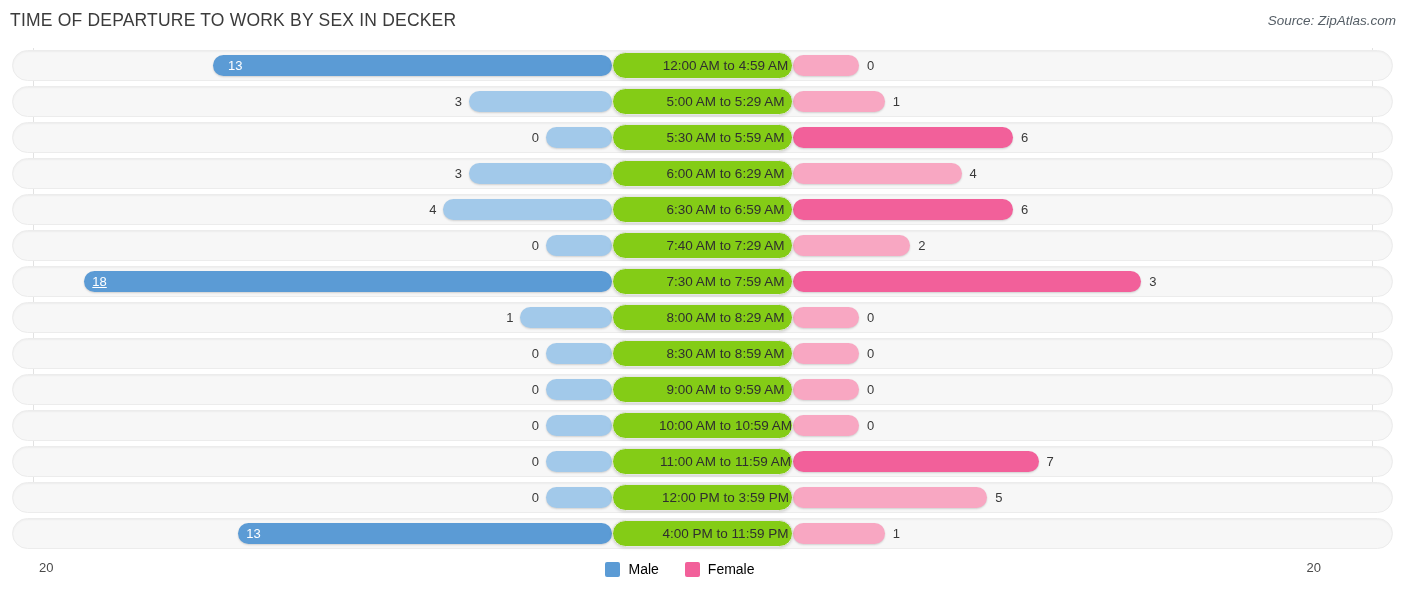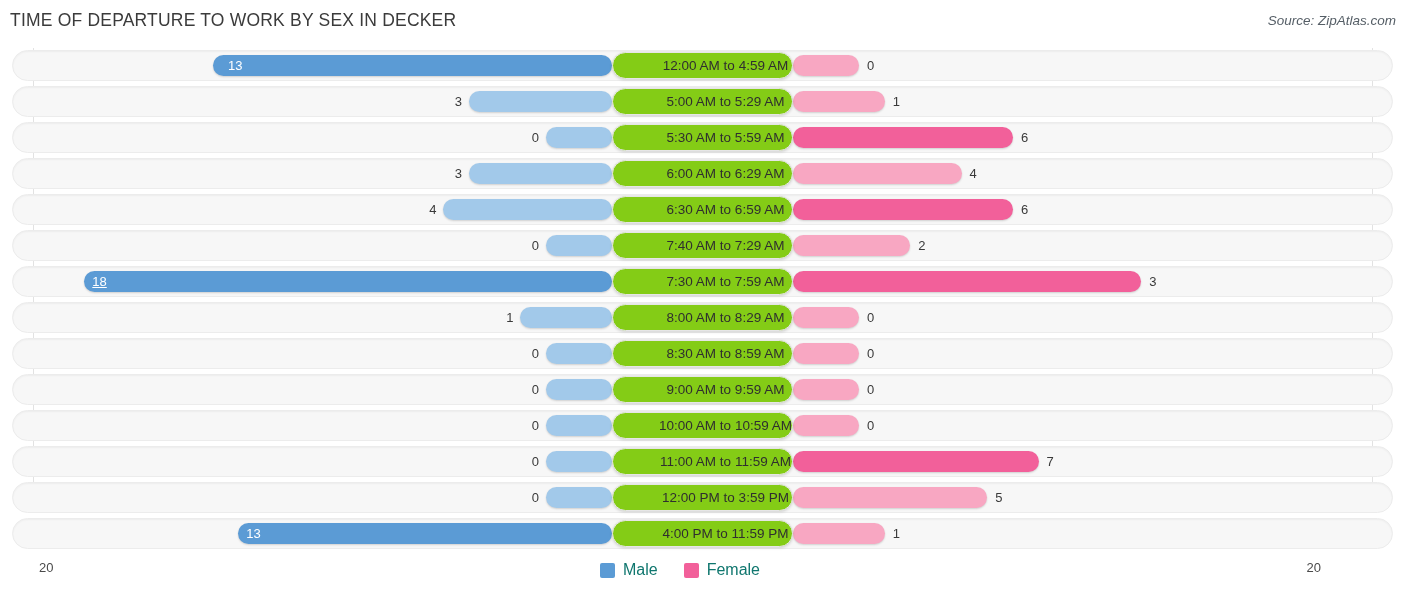--- a/index.html
+++ b/index.html
@@ -103,21 +103,21 @@
   .tick-left  { left: 39px; }
   .tick-right { right: 39px; }
 
   .legend {
     position: absolute; left: 0; right: 0; top: 5px;
     display: flex; align-items: center; justify-content: center;
     gap: 26px;
   }
   .legend-item { display: flex; align-items: center; gap: 8px; }
   .legend-swatch { width: 15px; height: 15px; border-radius: 2px; }
-  .legend-label { font-size: 16px; color: #0f766e; }
+  .legend-label { font-size: 14px; color: #000000; }
 </style>
 </head>
 <body>
 
 <div id="chart-root">
 
   <div class="header">
     <div class="chart-title">TIME OF DEPARTURE TO WORK BY SEX IN DECKER</div>
     <div class="chart-source">Source: ZipAtlas.com</div>
   </div>

